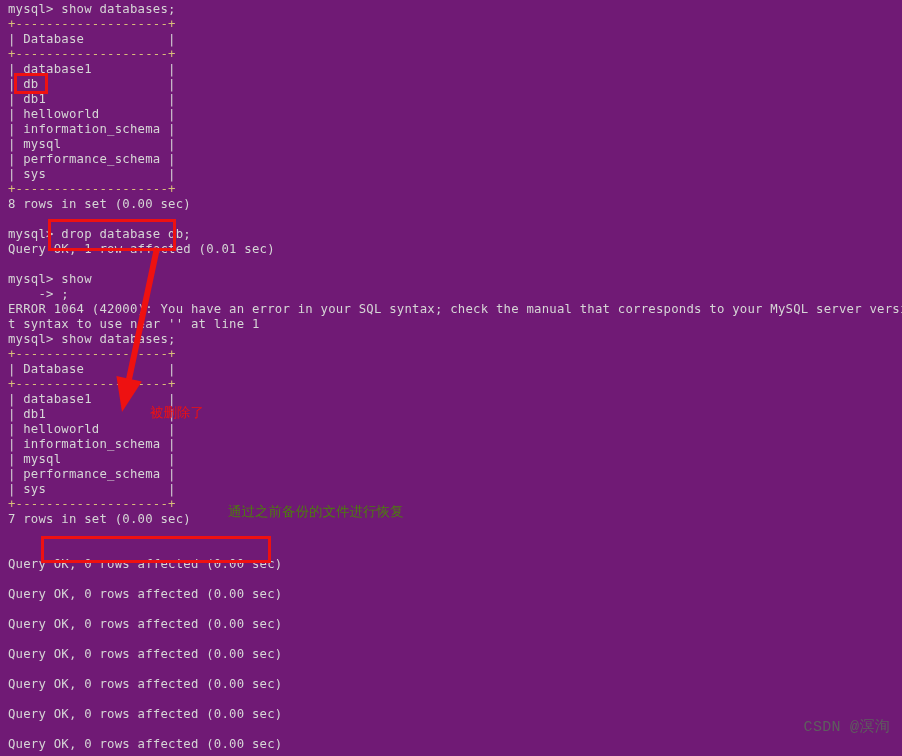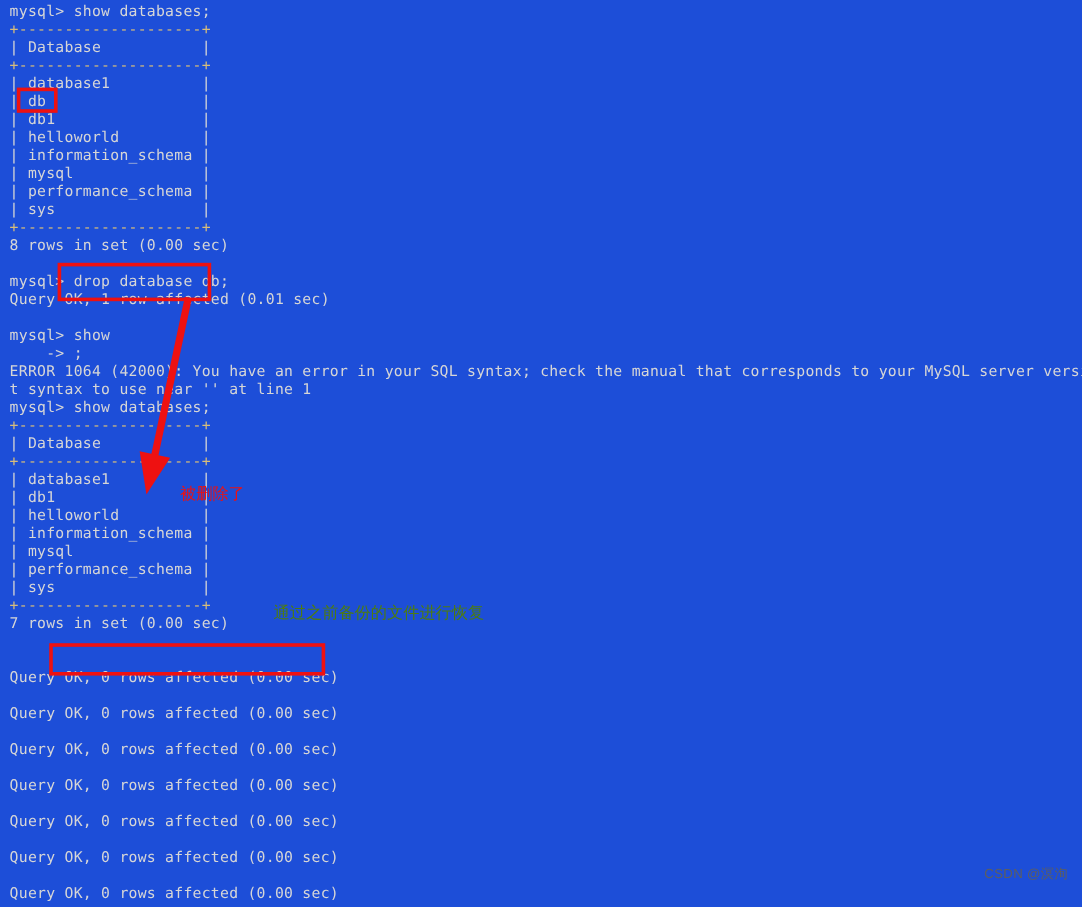--- a/index.html
+++ b/index.html
@@ -14,21 +14,21 @@
     overflow: hidden;
     font-family: "DejaVu Sans Mono", "Liberation Mono", monospace;
   }
 
   
   #terminal {
     position: absolute;
     left: 0; top: 0;
     width: 902px;
     height: 756px;
-    background: #1d4ed8;
+    background: #701a75;
     overflow: hidden;
   }
   .term-line {
     position: absolute;
     left: 8px;
     height: 14.9px;
     line-height: 14.9px;
     font-size: 12.3px;
     letter-spacing: 0.22px;
     white-space: pre;
@@ -67,22 +67,22 @@
     width: 902px;
     height: 756px;
   }
 
   
   #watermark {
     position: absolute;
     right: 12px;
     bottom: 20px;
     color: #5e5e5e;
-    font-family: Liberation Sans, sans-serif;
-    font-size: 11px;
+    font-family: Liberation Mono, monospace;
+    font-size: 15px;
     letter-spacing: 0.3px;
     white-space: nowrap;
   }
 </style>
 </head>
 <body>
 
 <div id="terminal">
     <div class="term-line row" style="top: 2px;">mysql&gt; show databases;</div>
     <div class="term-line border" style="top: 17px;">+--------------------+</div>

